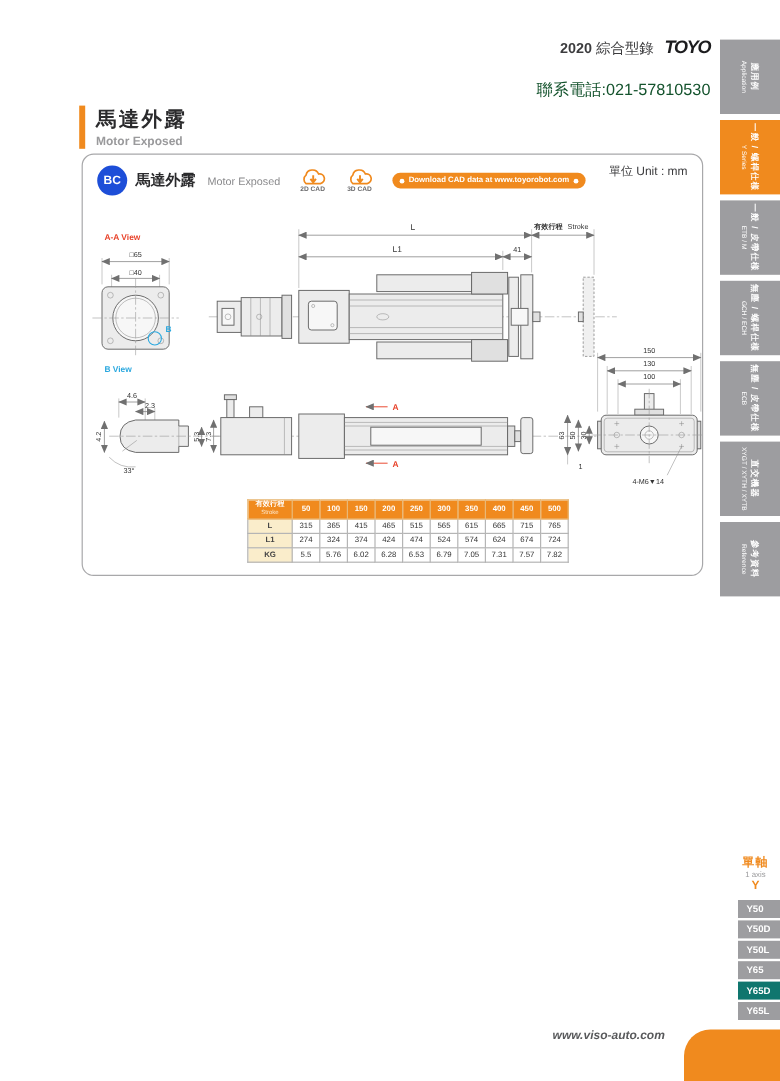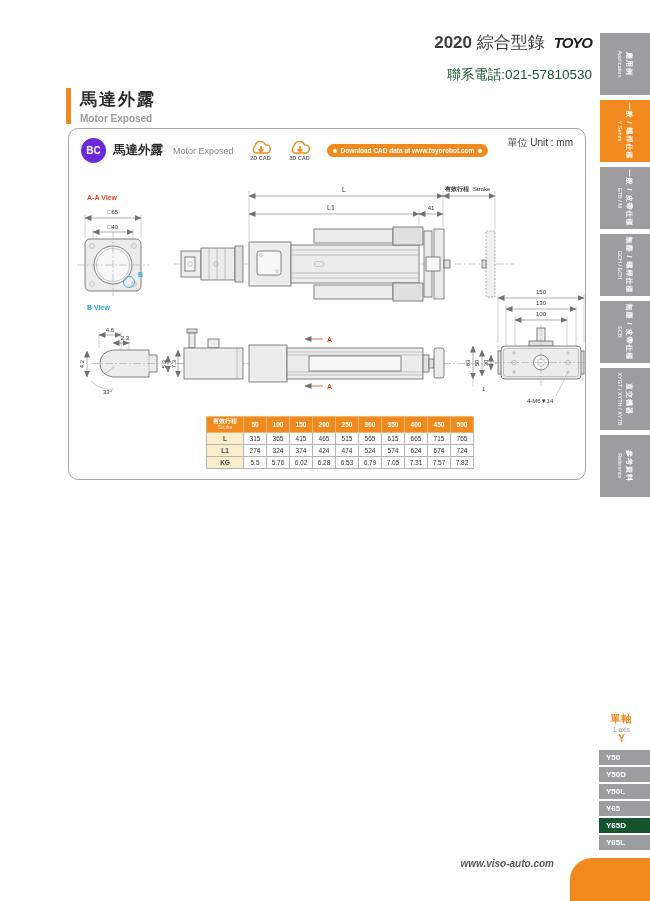--- a/index.html
+++ b/index.html
@@ -1,40 +1,40 @@
 <!DOCTYPE html>
 <html><head>
 <meta charset="utf-8">
 <style>
   html,body{margin:0;padding:0;}
   body{width:650px;height:901px;position:relative;background:#fff;
        font-family:"Liberation Sans",sans-serif;color:#333;overflow:hidden;}
   
   .hdr-line{position:absolute;top:31px;right:58px;display:flex;align-items:baseline;gap:9px;}
-  .cat-txt{font-size:17px;color:#3c3c3e;}
+  .cat-txt{font-size:12px;color:#3c3c3e;}
   .cat-txt b{font-weight:bold;}
   .toyo{font-size:15px;font-weight:900;font-style:italic;letter-spacing:-1px;color:#1c1c1e;text-align:right;}
   .phone{position:absolute;top:66px;right:58px;font-size:13.5px;color:#14532d;}
   
   .side-tabs{position:absolute;top:33px;right:0;width:50px;}
   .side-tab{height:62px;margin-bottom:5px;background:#9D9DA0;position:relative;cursor:pointer;}
   .side-tab.active{background:#F08A1E;}
   .rot{position:absolute;top:50%;left:50%;transform:translate(-50%,-50%) rotate(90deg);
        white-space:nowrap;text-align:center;color:#fff;width:60px;}
   .rot .zh{font-size:7px;font-weight:bold;letter-spacing:1px;}
   .rot .en{font-size:5.5px;margin-top:1px;}
   
   .title-blk{position:absolute;top:88px;left:66px;border-left:5px solid #F08A1E;padding-left:9px;}
   .title-zh{font-size:17px;font-weight:bold;color:#2b2b2d;letter-spacing:2px;}
   .title-en{font-size:10px;font-weight:bold;color:#9a9a9c;margin-top:2px;}
   
   .panel{position:absolute;top:128px;left:68px;width:516px;height:350px;
          border:1.5px solid #a8a8aa;border-radius:10px;background:#fff;}
   .panel-hdr{position:absolute;top:9px;left:12px;display:flex;align-items:center;gap:7px;}
-  .bc-badge{width:25px;height:25px;border-radius:50%;background:#6d28d9;color:#fff;
+  .bc-badge{width:25px;height:25px;border-radius:50%;background:#1d4ed8;color:#fff;
             font-size:10px;font-weight:bold;display:flex;align-items:center;justify-content:center;}
   .ph-zh{font-size:12.5px;font-weight:bold;color:#2b2b2d;}
   .ph-en{font-size:9px;color:#8a8a8c;margin-left:3px;}
   .cad{display:flex;flex-direction:column;align-items:center;margin-left:8px;cursor:pointer;}
   .cad .lbl{font-size:5.5px;font-weight:bold;color:#6a6a6c;margin-top:-1px;}
   .pill{margin-left:8px;background:#F08A1E;border-radius:8px;height:13px;display:flex;
         align-items:center;gap:4px;padding:0 6px;cursor:pointer;}
   .pill .dot{width:4px;height:4px;border-radius:50%;background:#fff;}
   .pill .ptxt{font-size:6.5px;color:#fff;font-weight:bold;}
   .unit{position:absolute;top:7px;right:12px;font-size:10px;color:#3c3c3e;}
@@ -43,28 +43,28 @@
   .spec-wrap{position:absolute;left:137px;top:287px;}
   table.spec{border-collapse:collapse;}
   table.spec th,table.spec td{border:0.5px solid #b5b5b5;text-align:center;padding:0;}
   table.spec th{background:#F08A1E;color:#fff;font-size:6.5px;font-weight:bold;
                 width:22px;height:15px;border-color:#e8b877;}
   table.spec th.hlab{width:36px;font-size:6px;line-height:1.1;}
   table.spec th.hlab span{display:block;font-weight:normal;font-size:5px;color:#fde9cf;}
   table.spec th.rlab{background:#FAEDCB;color:#444;height:11px;font-size:6.5px;border-color:#b5b5b5;}
   table.spec td{font-size:6.5px;height:11px;color:#333;background:#fff;}
   
-  .axis-nav{position:absolute;right:0;top:712px;width:51px;}
+  .axis-nav{position:absolute;right:0;top:712px;width:35px;}
   .axis-title{text-align:center;margin-bottom:6px;margin-right:6px;}
   .axis-title .zh{font-size:10px;font-weight:bold;color:#F08A1E;letter-spacing:1px;}
   .axis-title .en{font-size:6.5px;color:#9a9a9c;}
   .axis-title .ax{font-size:10px;font-weight:bold;color:#F08A1E;}
   .axis-item{height:15px;margin-bottom:2px;background:#9D9DA0;color:#fff;font-size:8px;
              font-weight:bold;display:flex;align-items:center;padding-left:7px;cursor:pointer;}
-  .axis-item.active{background:#14532d;}
+  .axis-item.active{background:#0f766e;}
   
   .site{position:absolute;top:858px;right:96px;font-size:10px;font-weight:bold;color:#58595b;cursor:pointer;font-style:italic;}
   .corner{position:absolute;right:0;bottom:0;width:80px;height:43px;background:#F08A1E;
           border-top-left-radius:22px;}
   
   .fl{fill:#ececec;stroke:#666;stroke-width:0.8;}
   .fl2{fill:#e0e0e0;stroke:#666;stroke-width:0.8;}
   .wh{fill:#f7f7f7;stroke:#666;stroke-width:0.8;}
   .tn{fill:none;stroke:#8c8c8c;stroke-width:0.45;}
   .dim{stroke:#7a7a7a;stroke-width:0.6;fill:none;}

